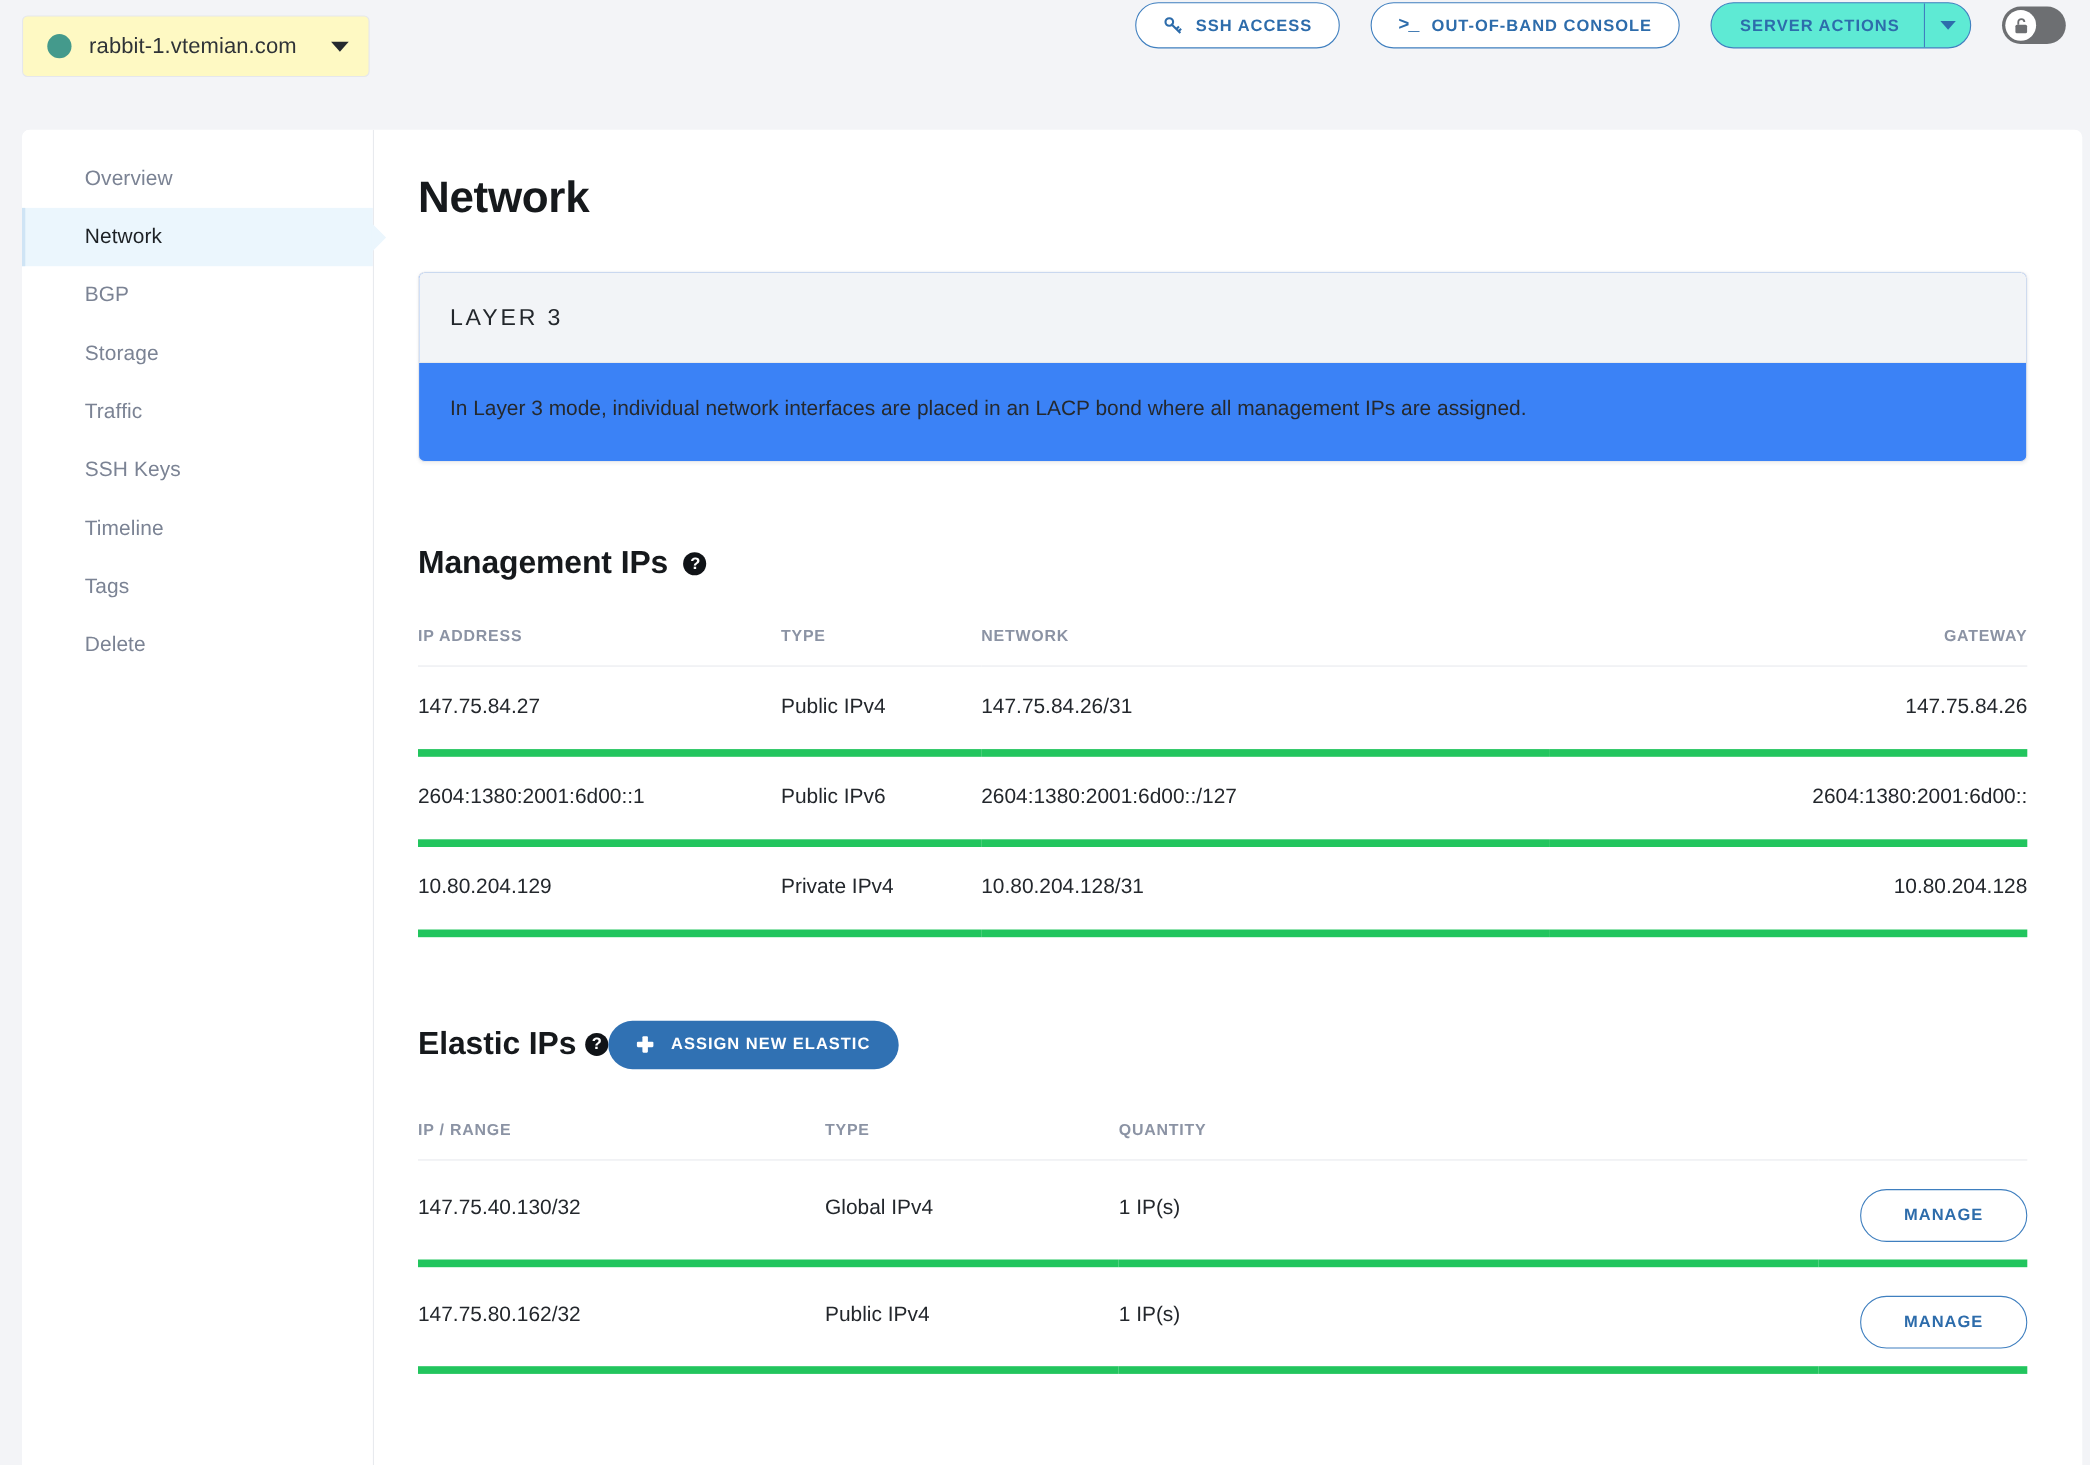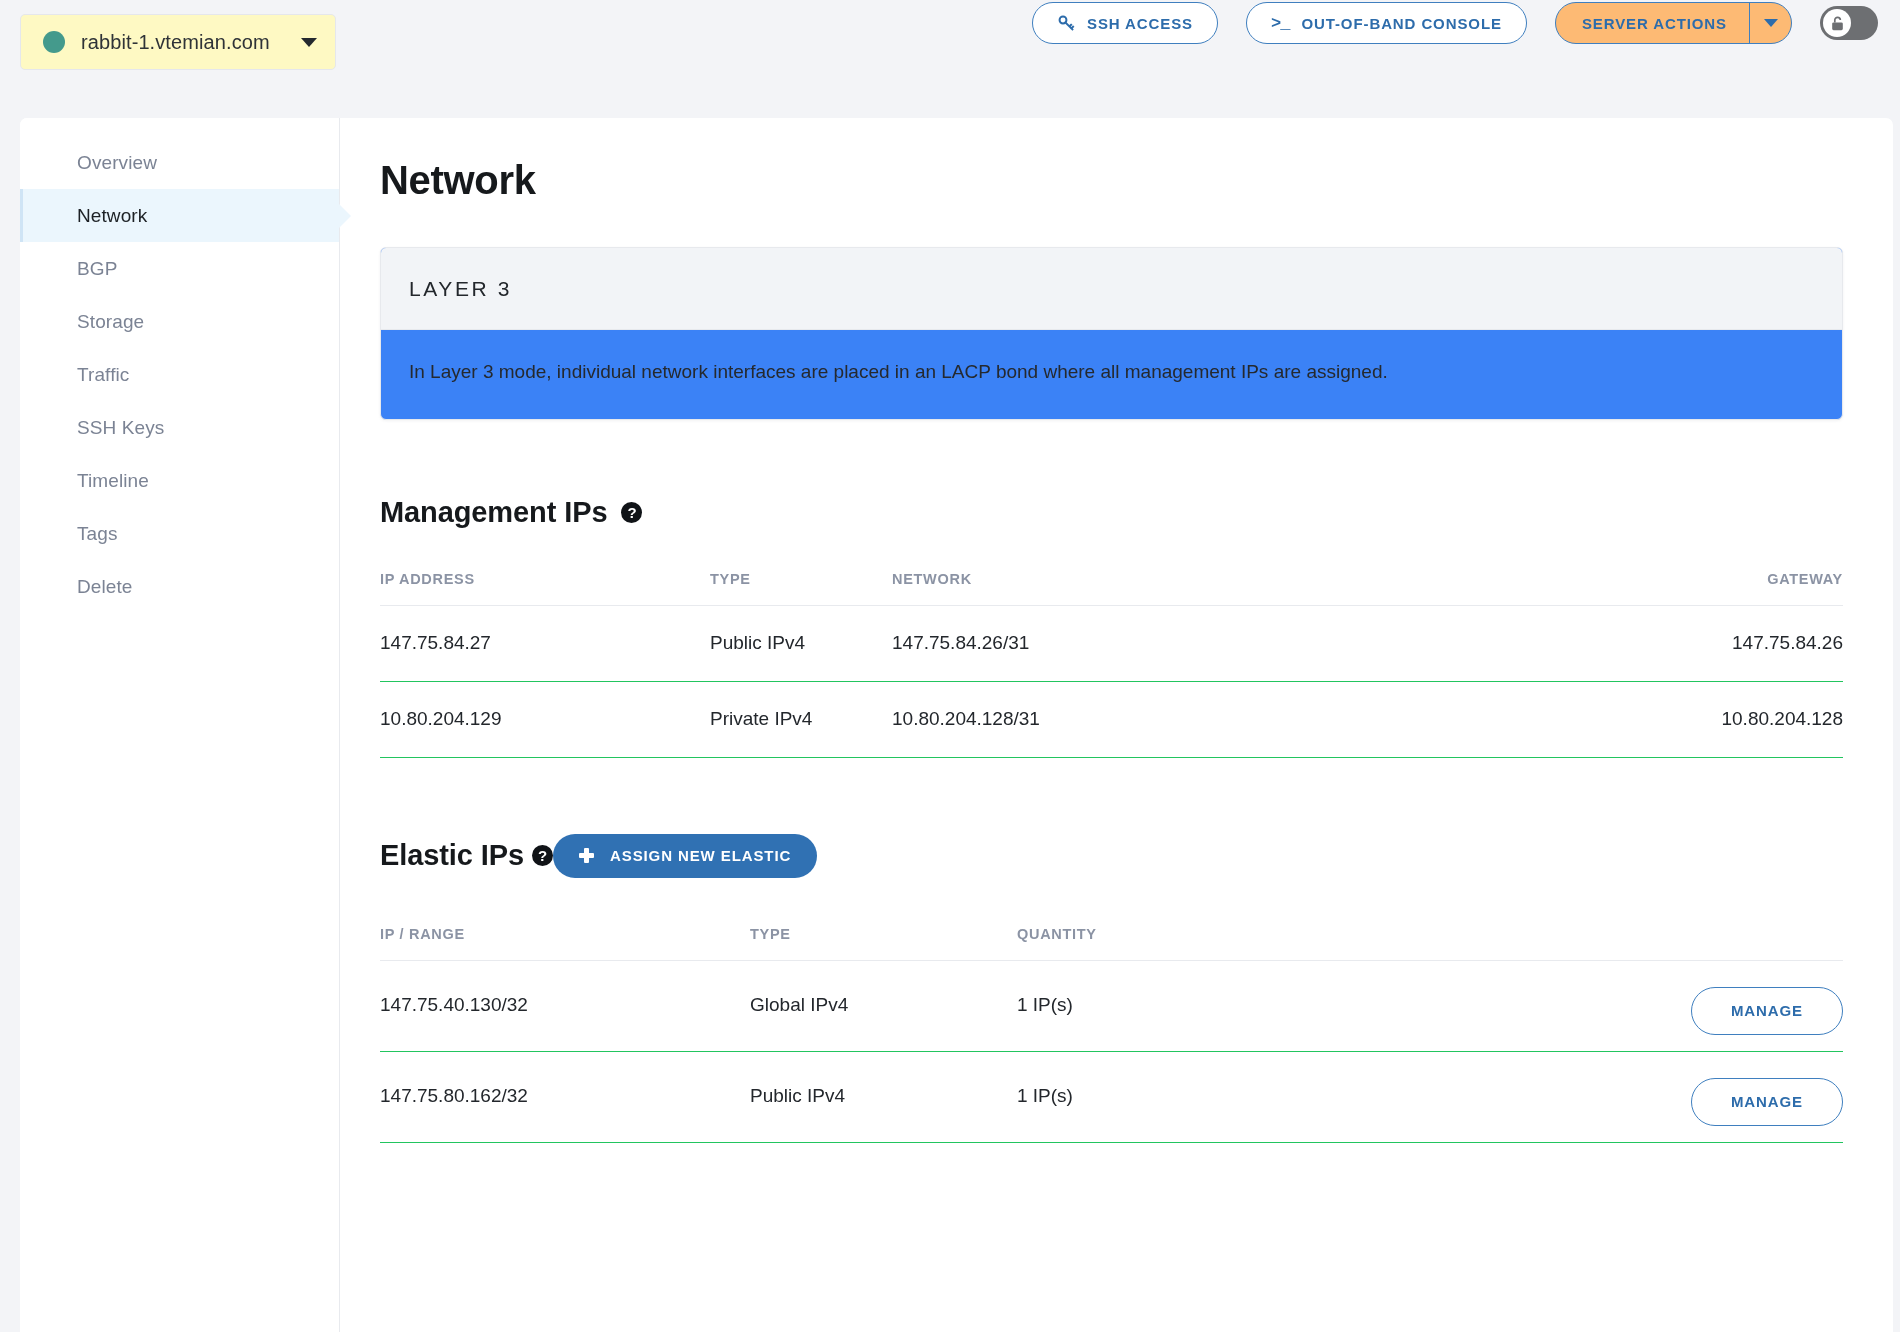--- a/index.html
+++ b/index.html
@@ -70,21 +70,21 @@
     align-items: center;
     padding: 0 24px;
     gap: 12px;
     cursor: pointer;
     white-space: nowrap;
   }
   .btn-split {
     height: 42px;
     border: 1.6px solid #3f7fbf;
     border-radius: 22px;
-    background: #fdba74;
+    background: #5eead4;
     display: flex;
     align-items: stretch;
     cursor: pointer;
     overflow: hidden;
   }
   .btn-split .lbl {
     display: flex; align-items: center;
     padding: 0 22px 0 26px;
     color: #2d6cab;
     font-size: 15px;
@@ -285,21 +285,21 @@
     font-weight: 700;
     letter-spacing: 0.7px;
     color: #8b93a4;
     padding: 0 0 18px 0;
     border-bottom: 1px solid #e8eaee;
   }
   td {
     font-size: 19px;
     color: #23272c;
     padding: 26px 0 27px 0;
-    border-bottom: 1px solid #22c55e;
+    border-bottom: 7px solid #22c55e;
     white-space: nowrap;
   }
   .ta-right { text-align: right; }
   .mgmt-table { margin-top: 42px; }
   .mgmt-table .c-ip      { width: 330px; }
   .mgmt-table .c-type    { width: 182px; }
   .mgmt-table .c-network { width: auto; }
   .mgmt-table .c-gateway { text-align: right; }
 
   .elastic-table { margin-top: 48px; }
@@ -428,20 +428,26 @@
             <th class="c-network">NETWORK</th>
             <th class="c-gateway">GATEWAY</th>
           </tr>
         </thead>
         <tbody>
           <tr>
             <td>147.75.84.27</td>
             <td>Public IPv4</td>
             <td>147.75.84.26/31</td>
             <td class="ta-right">147.75.84.26</td>
+          </tr>
+          <tr>
+            <td>2604:1380:2001:6d00::1</td>
+            <td>Public IPv6</td>
+            <td>2604:1380:2001:6d00::/127</td>
+            <td class="ta-right">2604:1380:2001:6d00::</td>
           </tr>
           <tr>
             <td>10.80.204.129</td>
             <td>Private IPv4</td>
             <td>10.80.204.128/31</td>
             <td class="ta-right">10.80.204.128</td>
           </tr>
         </tbody>
       </table>
     </section>

